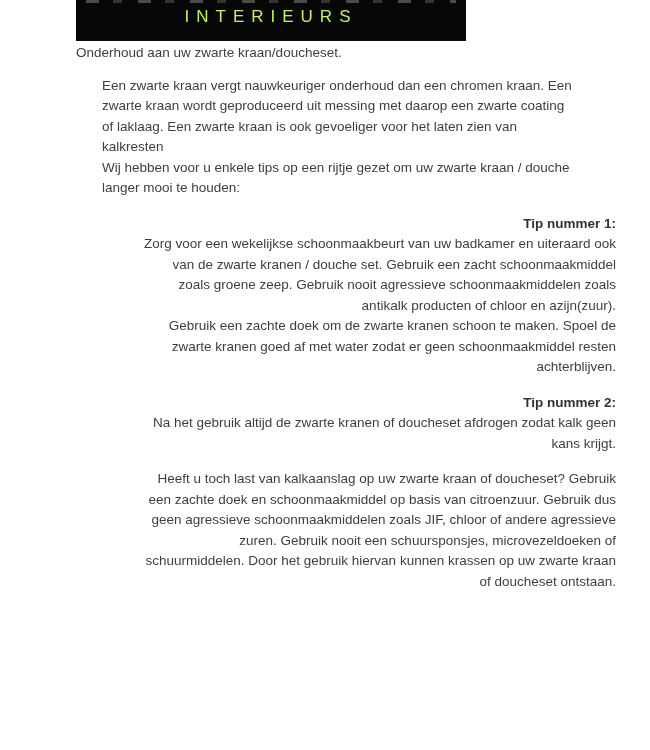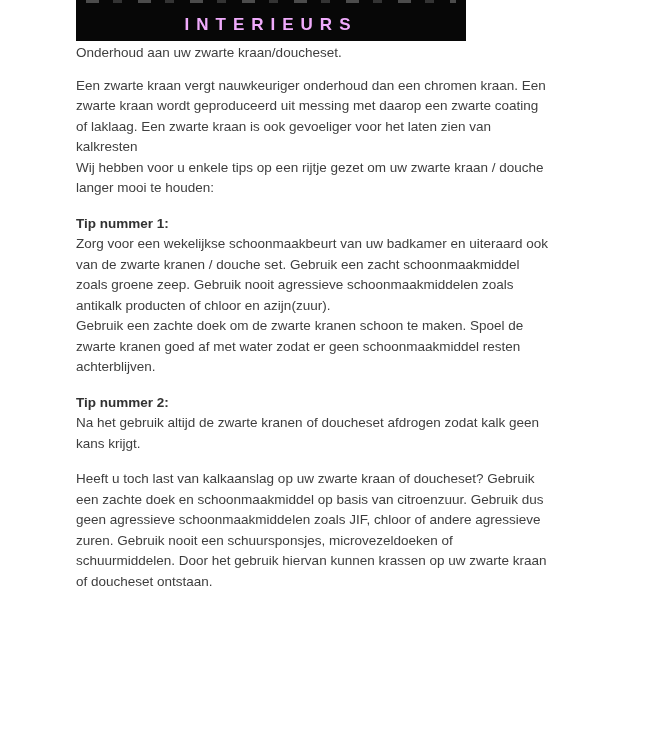--- a/index.html
+++ b/index.html
@@ -35,25 +35,25 @@
     left: 10px;
     right: 10px;
     height: 3px;
     background: repeating-linear-gradient(90deg,
       rgba(255,255,255,0.28) 0px, rgba(255,255,255,0.28) 13px,
       rgba(255,255,255,0.0) 13px, rgba(255,255,255,0.0) 27px,
       rgba(255,255,255,0.18) 27px, rgba(255,255,255,0.18) 36px,
       rgba(255,255,255,0.0) 36px, rgba(255,255,255,0.0) 52px);
   }
   .logo-text {
-    color: #f0abfc;
+    color: #bef264;
     font-size: 17px;
-    font-weight: 700;
+    font-weight: 400;
     letter-spacing: 7px;
-    padding-bottom: 6px;
+    padding-bottom: 14px;
     text-align: center;
     white-space: nowrap;
   }
   .content {
     position: absolute;
     left: 76px;
     top: 41px;
     width: 540px;
     color: #3e3e3e;
     font-size: 13.5px;
@@ -61,23 +61,25 @@
   }
   .title {
     margin-top: 2px;
     font-weight: 400;
   }
   .para {
     white-space: pre-line;
   }
   .intro {
     margin-top: 12px;
+    margin-left: 26px;
   }
   .tip-section {
     margin-top: 15px;
+    text-align: right;
   }
   .tip-heading {
     font-size: 13.5px;
     line-height: 20.5px;
     font-weight: 700;
     color: #323232;
   }
 </style>
 </head>
 <body>

